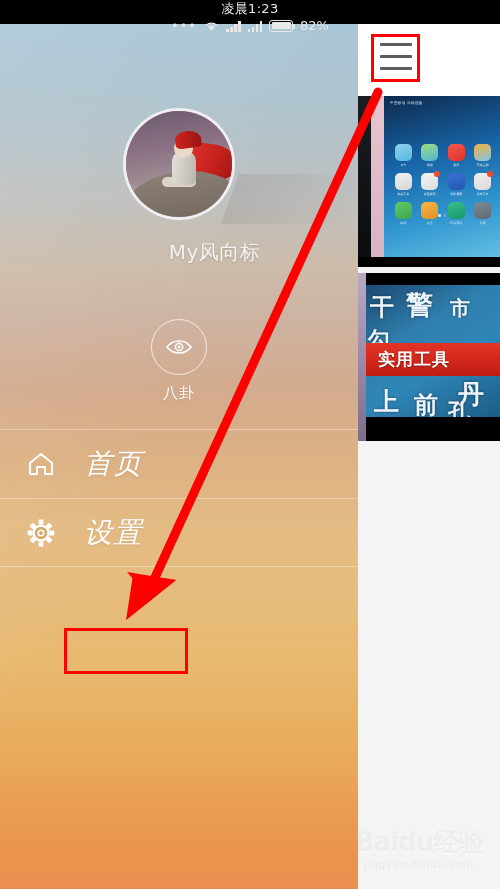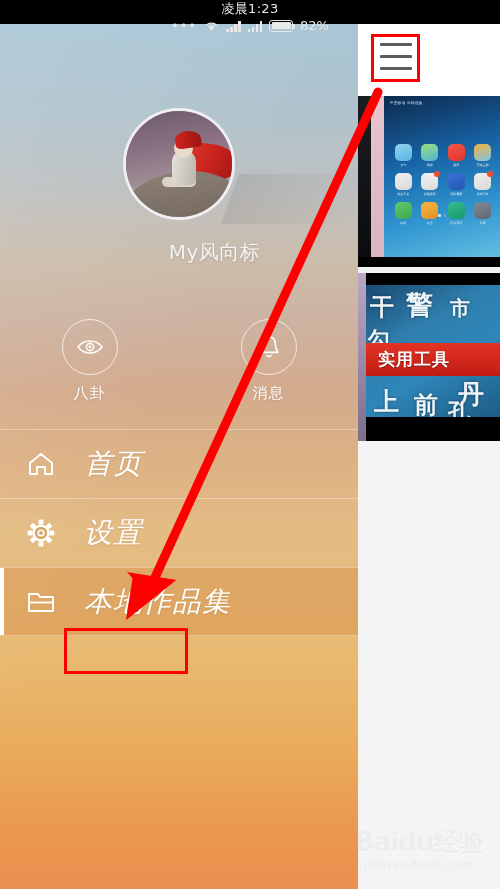--- a/index.html
+++ b/index.html
@@ -339,30 +339,20 @@
   <div id="action-row">
     <div class="action">
       <div class="action-circle">
         <svg width="30" height="20" viewBox="0 0 30 20">
           <path d="M3 10 C9 2,21 2,27 10 C21 18,9 18,3 10 Z" fill="none" stroke="#fcfcfc" stroke-width="1.6"></path>
           <circle cx="15" cy="10" r="3.6" fill="none" stroke="#fcfcfc" stroke-width="1.6"></circle>
           <circle cx="15" cy="10" r="1.4" fill="#fcfcfc"></circle>
         </svg>
       </div>
       <div class="action-label">八卦</div>
-    </div>
-    <div class="action">
-      <div class="action-circle">
-        <svg width="24" height="26" viewBox="0 0 24 26">
-          <path d="M12 3 C7.6 3,5.6 6,5.6 10.4 C5.6 15,4 17,3 18.4 L21 18.4 C20 17,18.4 15,18.4 10.4 C18.4 6,16.4 3,12 3 Z" fill="none" stroke="#fcfcfc" stroke-width="1.6" stroke-linejoin="round"></path>
-          <path d="M9.6 21 a2.6 2.6 0 0 0 4.8 0" fill="none" stroke="#fcfcfc" stroke-width="1.6"></path>
-          <line x1="12" y1="1.2" x2="12" y2="3" stroke="#fcfcfc" stroke-width="1.6"></line>
-        </svg>
-      </div>
-      <div class="action-label">消息</div>
     </div>
   </div>
 
   <div id="menu">
 
     <div class="menu-item">
       <span class="menu-icon">
         <svg width="30" height="28" viewBox="0 0 30 28">
           <path d="M4 13 L15 4 L26 13 L26 24 L19 24 L19 17 L11 17 L11 24 L4 24 Z" fill="none" stroke="#fff" stroke-width="1.9" stroke-linejoin="round"></path>
         </svg>
@@ -386,29 +376,20 @@
           </g>
           <circle cx="15" cy="15" r="8.6" fill="#fff"></circle>
           <circle cx="15" cy="15" r="6.2" fill="#d4a96a"></circle>
           <circle cx="15" cy="15" r="3.6" fill="#fff"></circle>
           <circle cx="15" cy="15" r="2" fill="#d4a96a"></circle>
         </svg>
       </span>
       <span class="menu-label">设置</span>
     </div>
 
-    <div class="menu-item active">
-      <span class="menu-icon">
-        <svg width="30" height="26" viewBox="0 0 30 26">
-          <path d="M3 5 L12 5 L14 8 L27 8 L27 22 L3 22 Z" fill="none" stroke="#fff" stroke-width="1.9" stroke-linejoin="round"></path>
-          <line x1="3" y1="13.5" x2="27" y2="13.5" stroke="#fff" stroke-width="1.9"></line>
-        </svg>
-      </span>
-      <span class="menu-label">本地作品集</span>
-    </div>
 
   </div>
 </div>
 
 <div id="hamburger-highlight"></div>
 <div id="local-works-highlight"></div>
 
 <svg id="arrow-layer">
   <g>
     <line x1="378" y1="92" x2="152" y2="584" stroke="#ff0000" stroke-width="9" stroke-linecap="round"></line>

